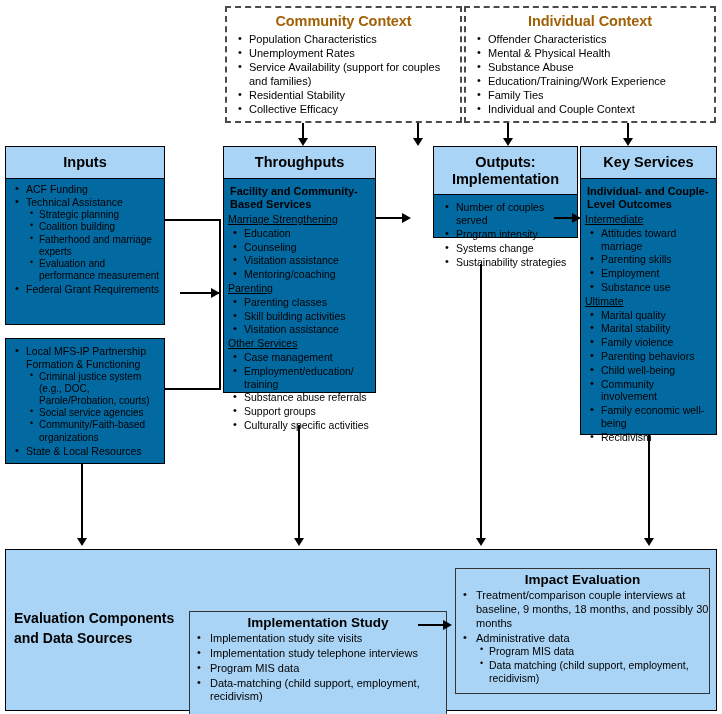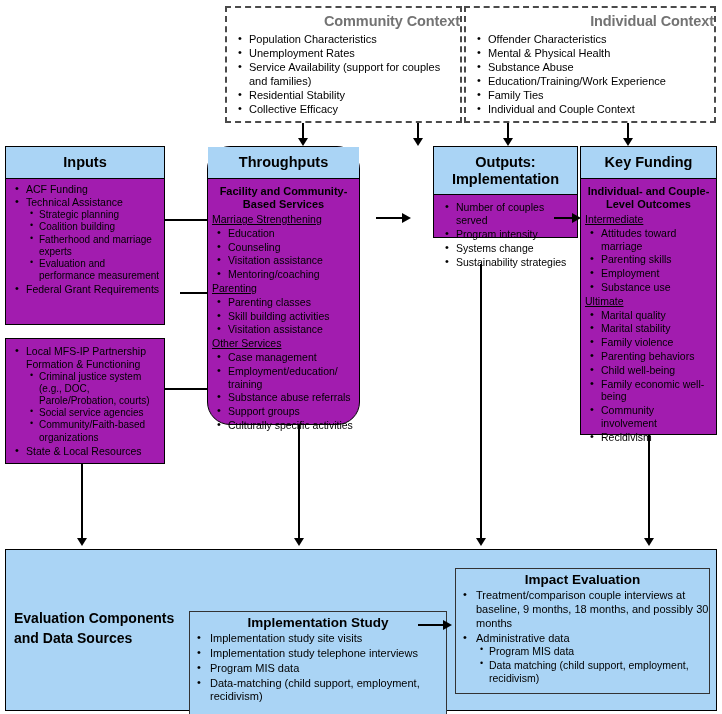--- a/index.html
+++ b/index.html
@@ -14,34 +14,34 @@
   #canvas {
     position: relative;
     width: 722px;
     height: 714px;
     background: #ffffff;
     overflow: hidden;
   }
   .box {
     position: absolute;
     box-sizing: border-box;
-    background: #a21caf;
+    background: #0369a1;
     border: 1px solid #000000;
   }
   .ctx-box {
     position: absolute;
     box-sizing: border-box;
     background: #ffffff;
     border: 2px dashed #4a4a4a;
   }
   .ctx-title {
-    text-align: right;
+    text-align: center;
     font-weight: bold;
     font-size: 14.5px;
-    color: #737373;
+    color: #a16207;
     padding-top: 5px;
     padding-bottom: 3px;
     letter-spacing: -0.1px;
   }
   .hdr {
     background: #aad4f5;
     border-bottom: 1px solid #000;
     text-align: center;
     font-weight: bold;
     font-size: 14.5px;
@@ -49,21 +49,21 @@
     padding: 7px 2px 7px 2px;
     line-height: 1.15;
   }
   .body-area {
     padding: 4px 4px 3px 4px;
     font-size: 10.5px;
     line-height: 1.22;
     color: #000;
   }
   .subtitle {
-    text-align: center;
+    text-align: left;
     font-weight: bold;
     font-size: 11px;
     line-height: 1.2;
     margin: 2px 2px 2px 2px;
   }
   .grouphdr {
     font-size: 10.5px;
     text-decoration: underline;
     margin: 1px 0 1px 0;
     display: block;
@@ -253,21 +253,21 @@
       </ul>
     </div>
   </div>
 
   <div class="ln" style="left:165px; top:219px; width:56px; height:2px;"></div>
   <div class="ln" style="left:165px; top:388px; width:56px; height:2px;"></div>
   <div class="ln" style="left:219px; top:219px; width:2px; height:171px;"></div>
   <div class="ln" style="left:180px; top:292px; width:41px; height:2px;"></div>
   <div class="arrow-r" style="left:211px; top:288px;"></div>
 
-  <div class="box" style="left:207px; top:146px; width:153px; height:279px;border-radius:23px;">
+  <div class="box" style="left:223px; top:146px; width:153px; height:247px;">
     <div class="hdr">Throughputs</div>
     <div class="body-area">
       <div class="subtitle">Facility and Community-Based Services</div>
 
       <span class="grouphdr">Marriage Strengthening</span>
       <ul class="l1">
         <li>Education</li>
         <li>Counseling</li>
         <li>Visitation assistance</li>
         <li>Mentoring/coaching</li>
@@ -306,41 +306,41 @@
         <li>Systems change</li>
         <li>Sustainability strategies</li>
       </ul>
     </div>
   </div>
 
   <div class="ln" style="left:554px; top:217px; width:24px; height:2px;"></div>
   <div class="arrow-r" style="left:572px; top:213px;"></div>
 
   <div class="box" style="left:580px; top:146px; width:137px; height:289px;">
-    <div class="hdr">Key Funding</div>
+    <div class="hdr">Key Services</div>
     <div class="body-area">
       <div class="subtitle">Individual- and Couple-Level Outcomes</div>
 
       <span class="grouphdr">Intermediate</span>
       <ul class="l1">
         <li>Attitudes toward marriage</li>
         <li>Parenting skills</li>
         <li>Employment</li>
         <li>Substance use</li>
       </ul>
 
       <span class="grouphdr">Ultimate</span>
       <ul class="l1">
         <li>Marital quality</li>
         <li>Marital stability</li>
         <li>Family violence</li>
         <li>Parenting behaviors</li>
         <li>Child well-being</li>
+        <li>Community involvement</li>
         <li>Family economic well-being</li>
-        <li>Community involvement</li>
         <li>Recidivism</li>
       </ul>
     </div>
   </div>
 
   <div class="ln" style="left:81px; top:464px; width:2px; height:77px;"></div>
   <div class="arrow-d" style="left:77px; top:538px;"></div>
 
   <div class="ln" style="left:298px; top:425px; width:2px; height:116px;"></div>
   <div class="arrow-d" style="left:294px; top:538px;"></div>

